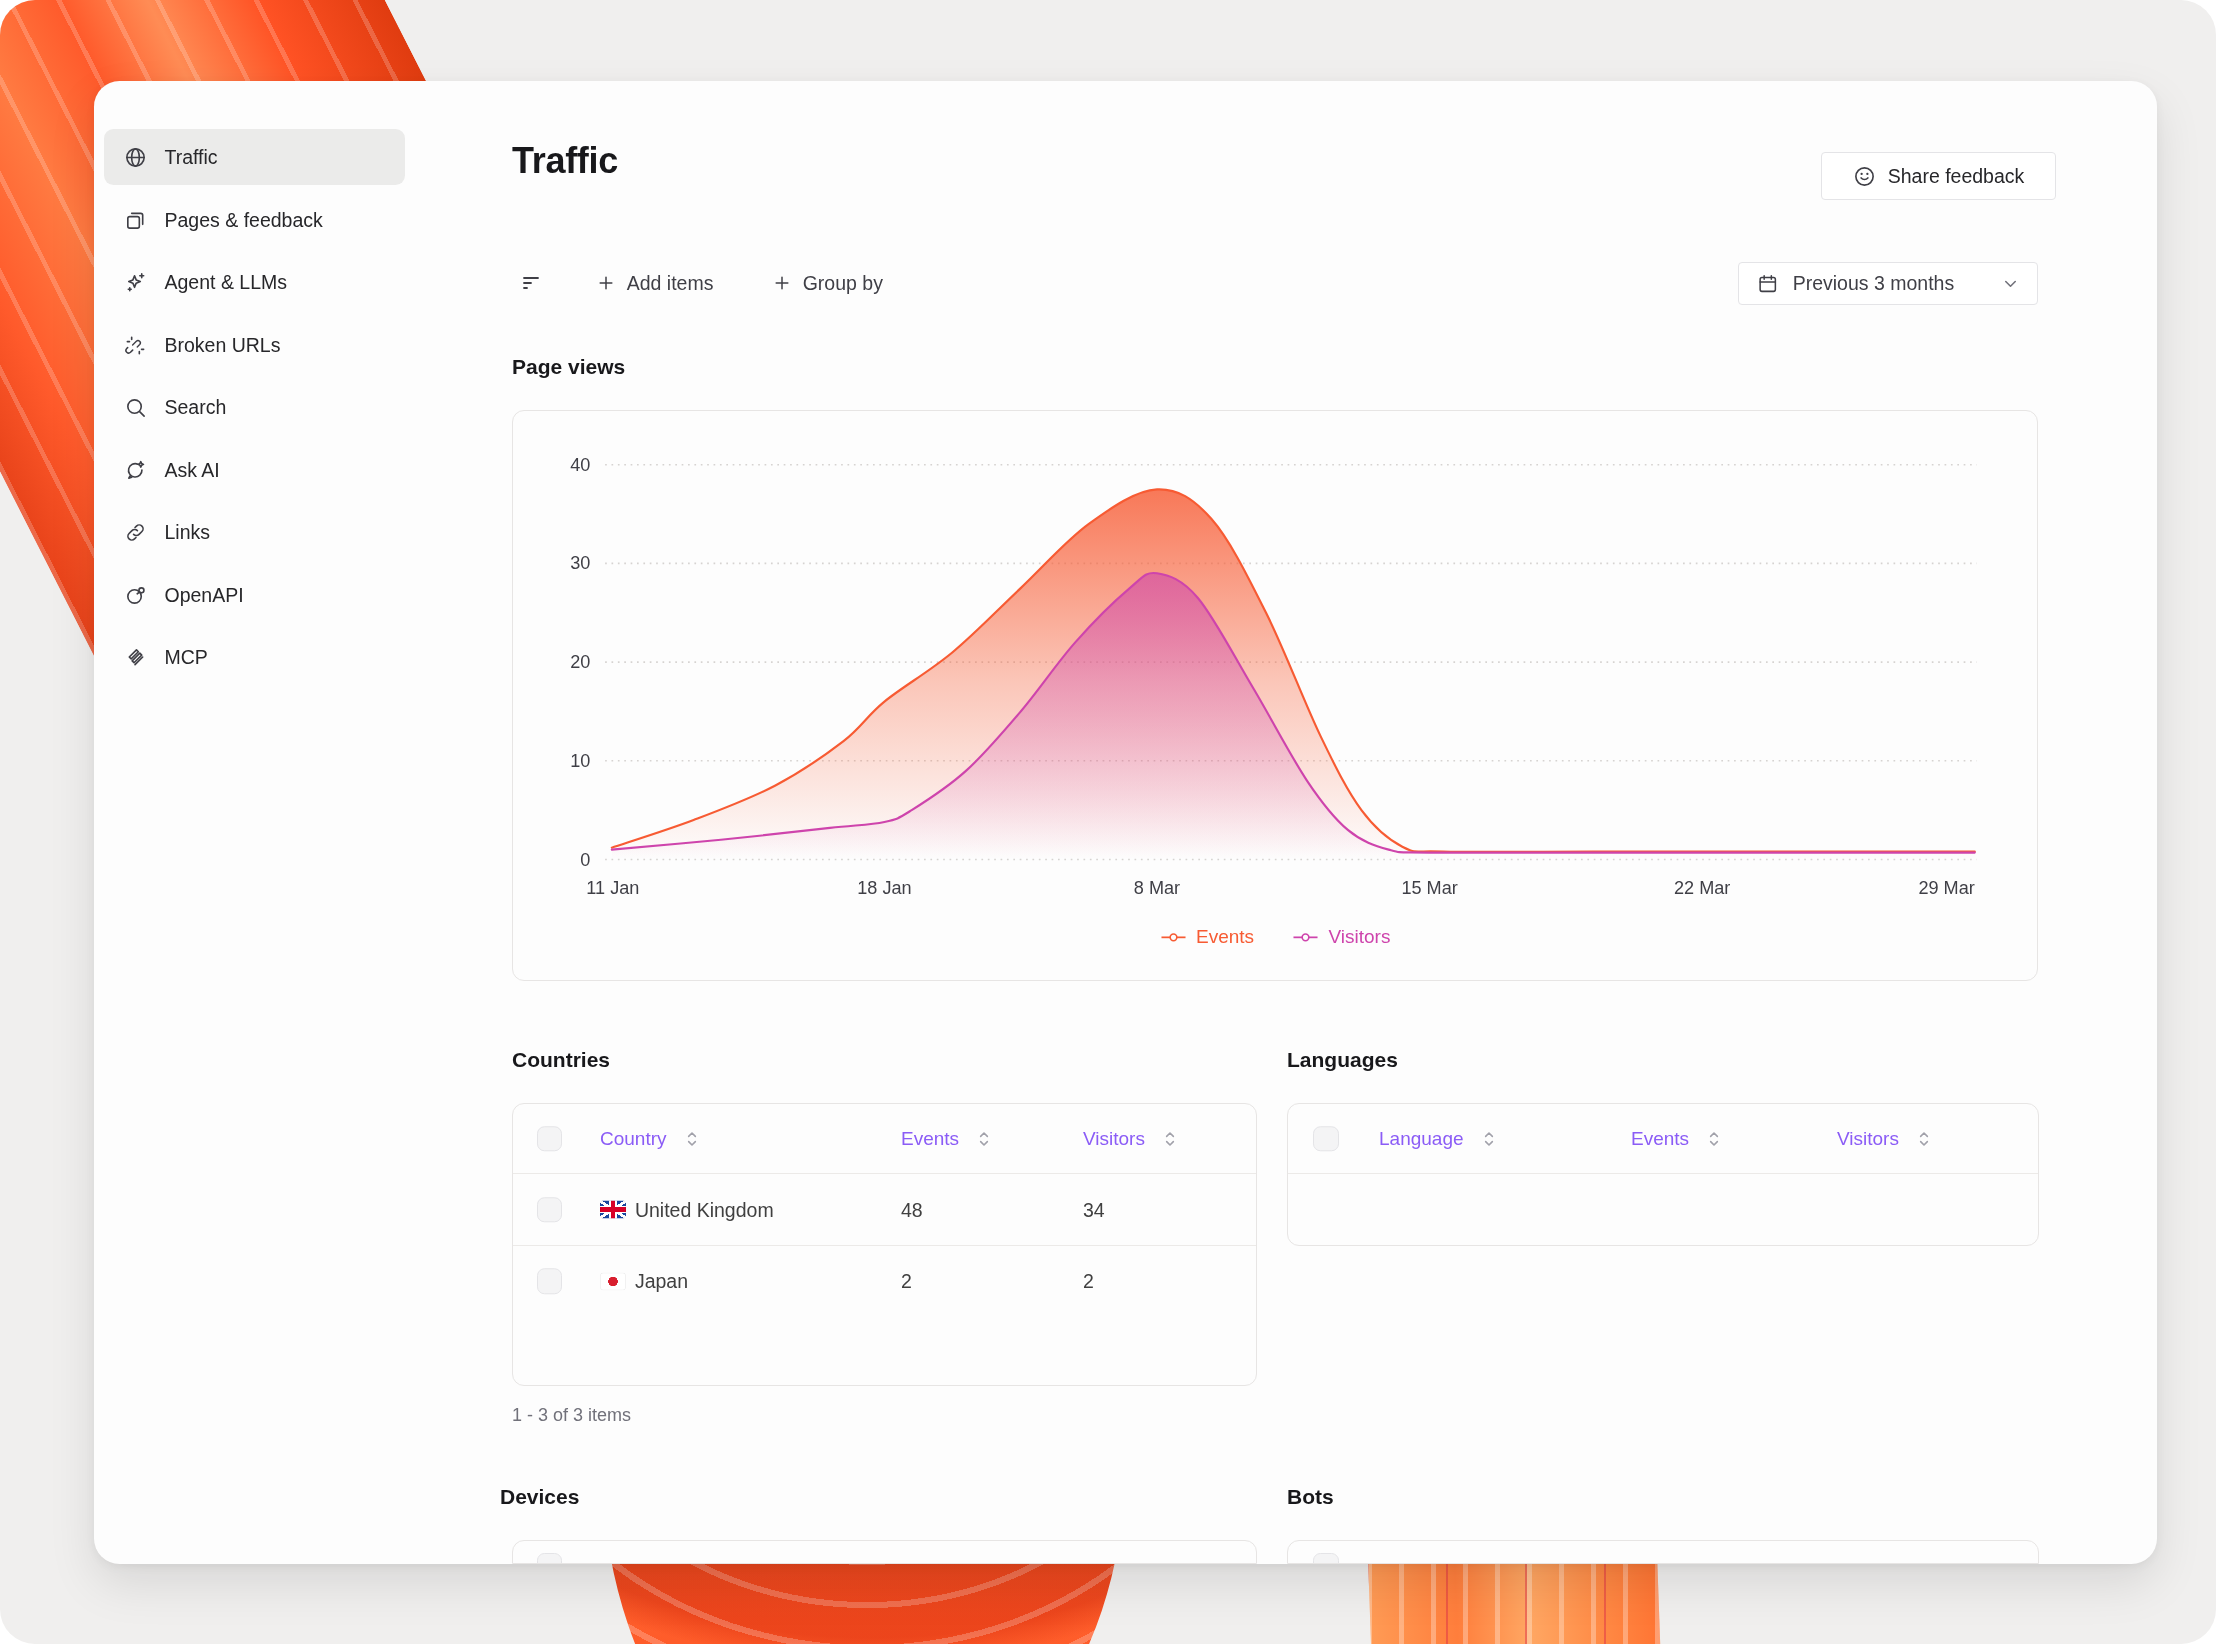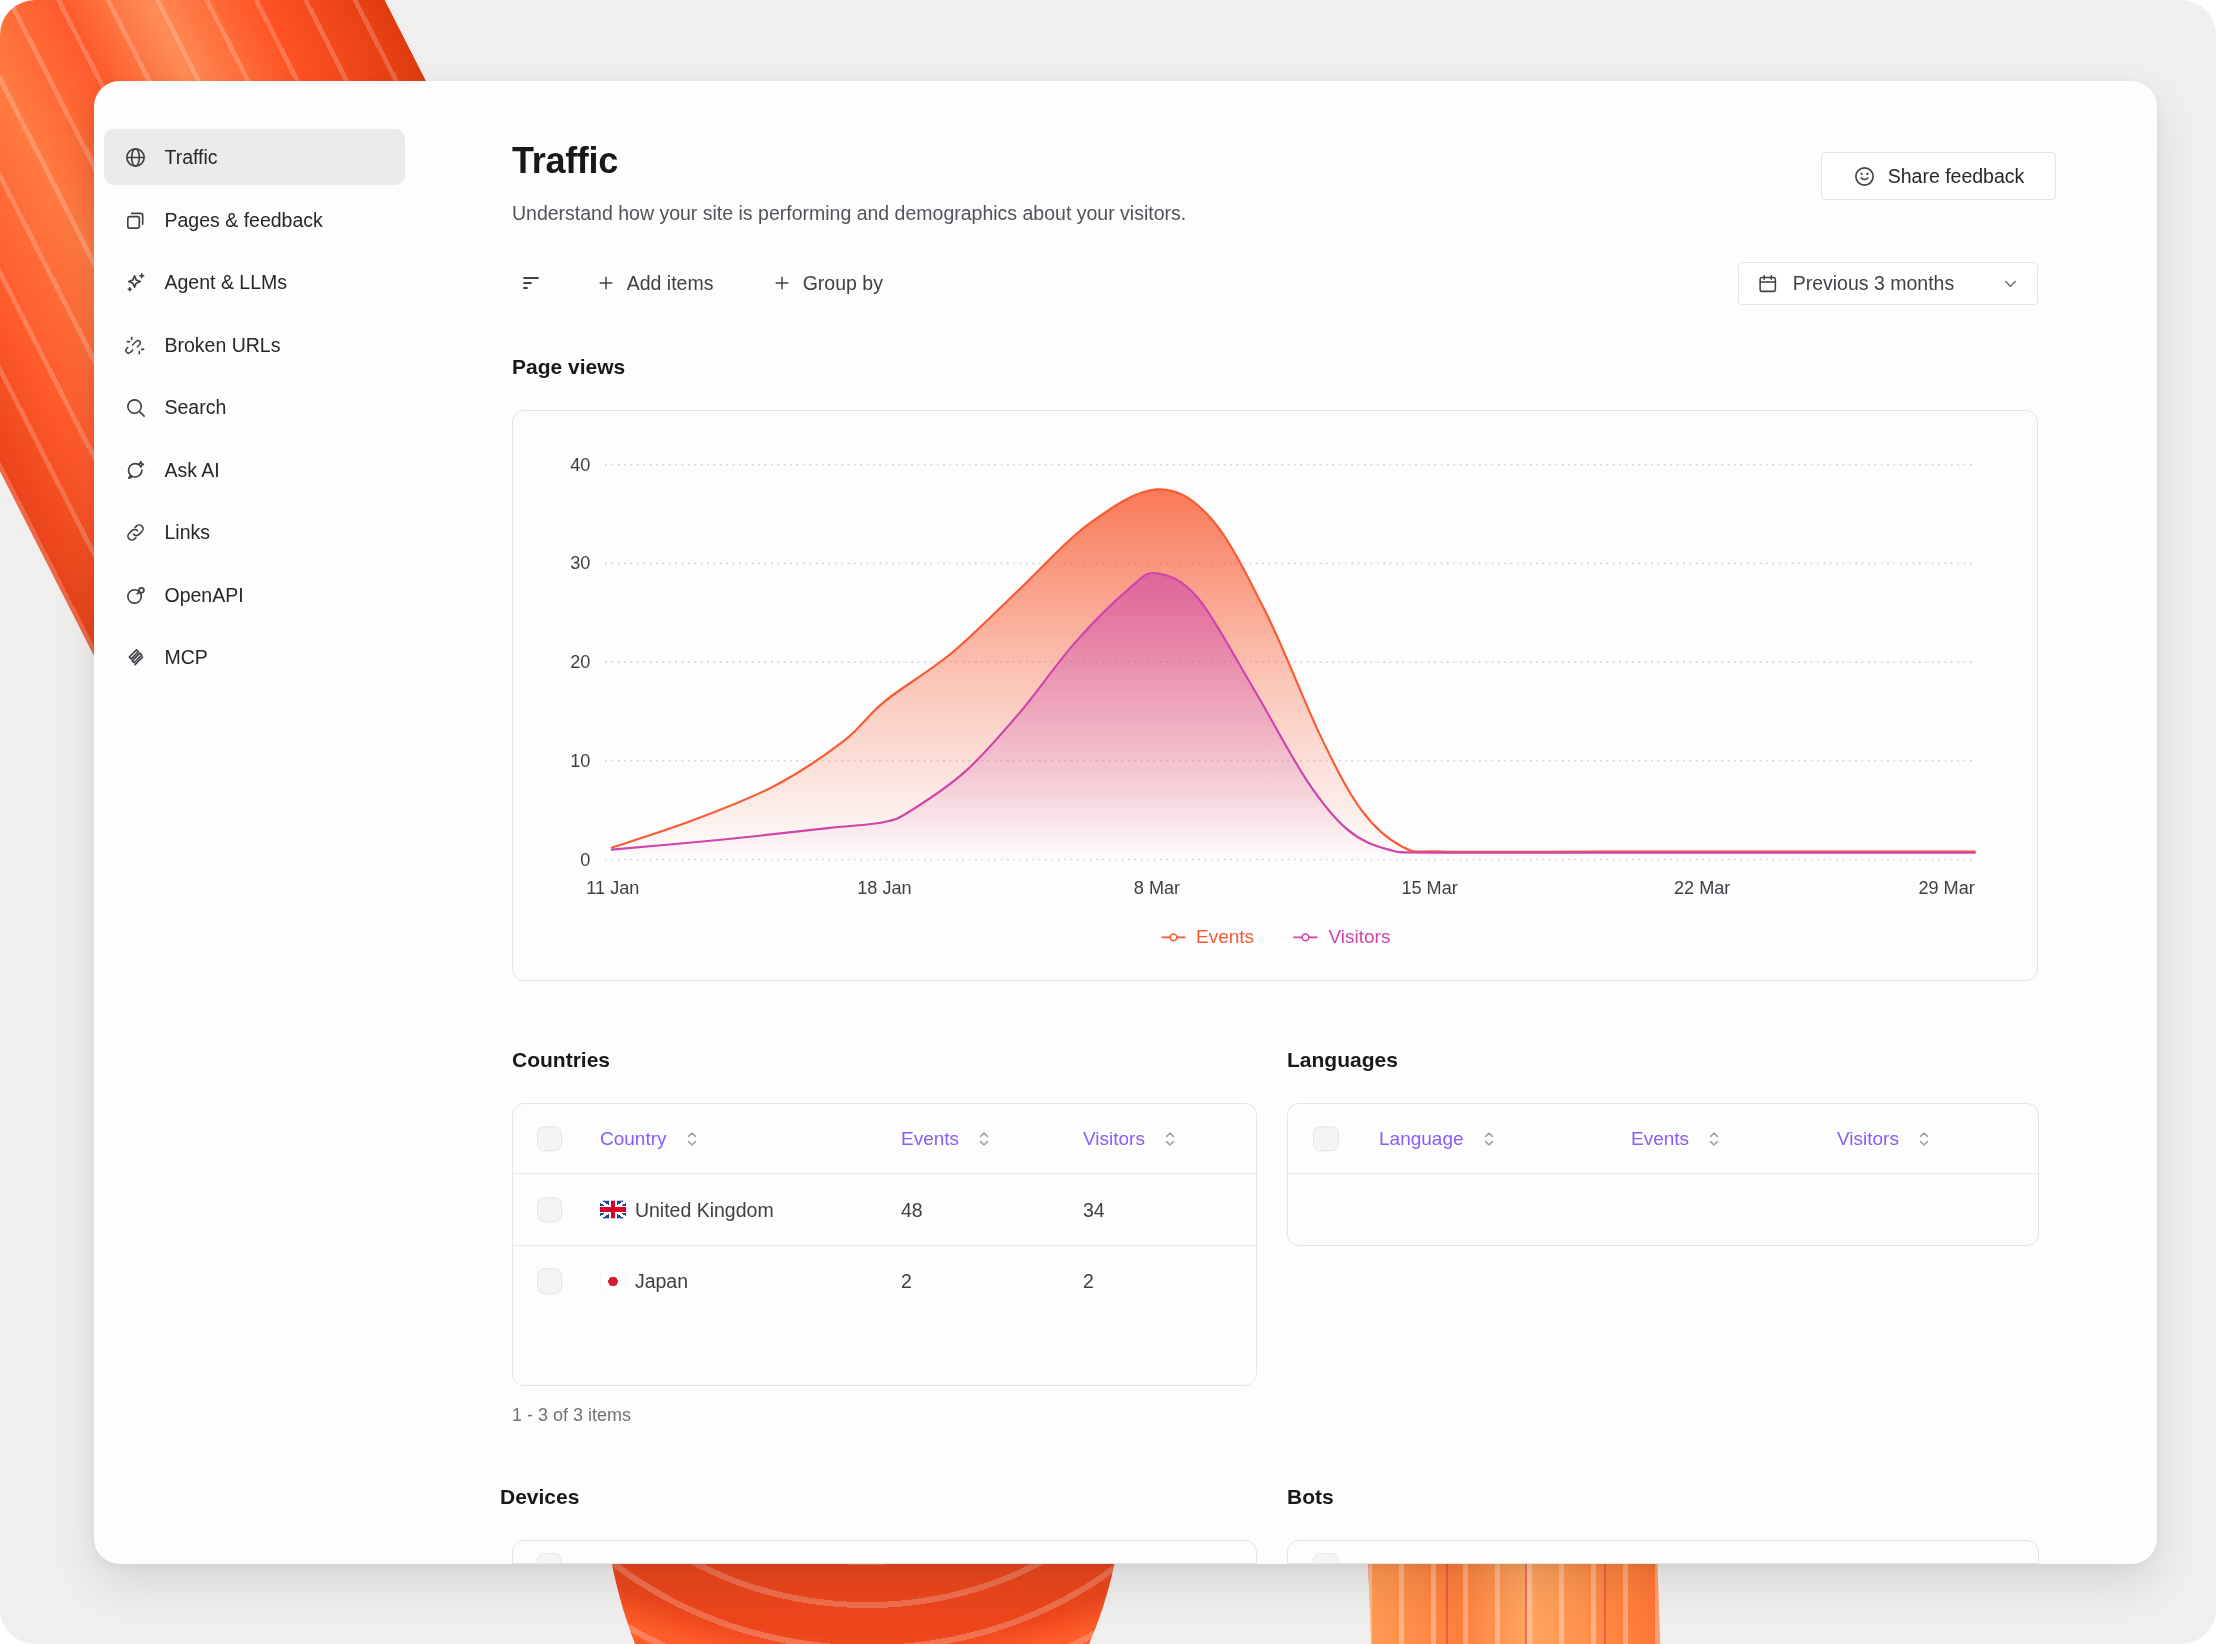--- a/index.html
+++ b/index.html
@@ -151,21 +151,20 @@
           <svg class="icn" viewBox="0 0 24 24" fill="none" stroke="currentColor" stroke-width="1.7" stroke-linecap="round" stroke-linejoin="round">
               <path d="M5.5 11.5L13 4l2 2-7.5 7.5z"></path>
               <path d="M8.5 15.5L16.5 7.5l2 2-8 8z"></path>
               <path d="M11.5 19.5l8-8"></path>
             </svg>
           <span class="lbl">MCP</span>
         </div>
       </nav>
 
       <div class="title">Traffic</div>
-      <div class="subtitle">Understand how your site is performing and demographics about your visitors.</div>
       <div class="btn share-btn">
         <svg class="mini" width="23" height="23" viewBox="0 0 24 24" fill="none" stroke="#3f3f46" stroke-width="1.7" stroke-linecap="round">
             <circle cx="12" cy="12" r="9"></circle>
             <path d="M8.5 13.5a4.6 4.6 0 0 0 7 0"></path>
             <path d="M9 9.3h.01M15 9.3h.01" stroke-width="2.4"></path>
           </svg>
         <span>Share feedback</span>
       </div>
 
       <div class="toolbar-item tb-filter">

